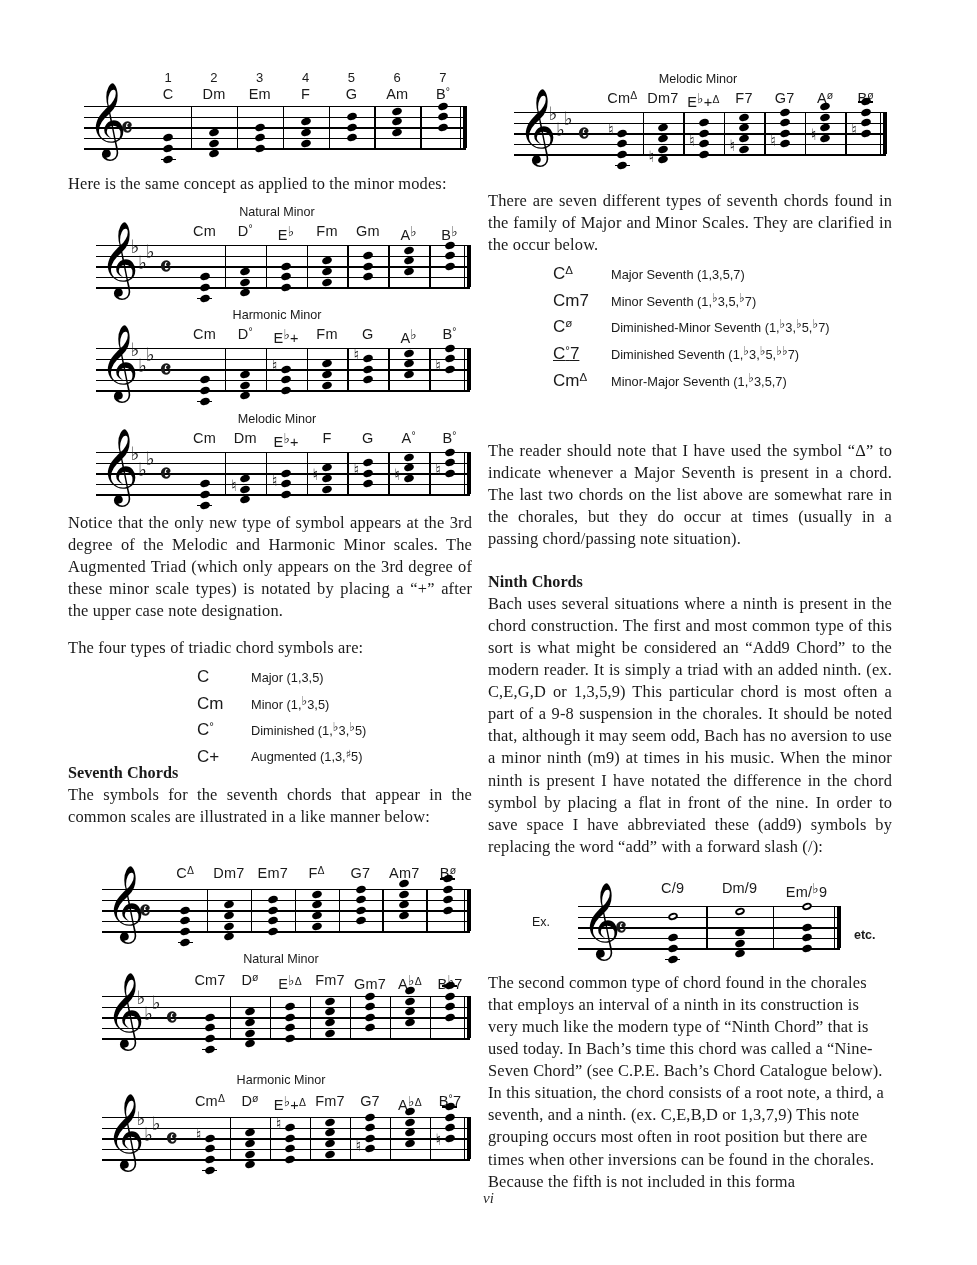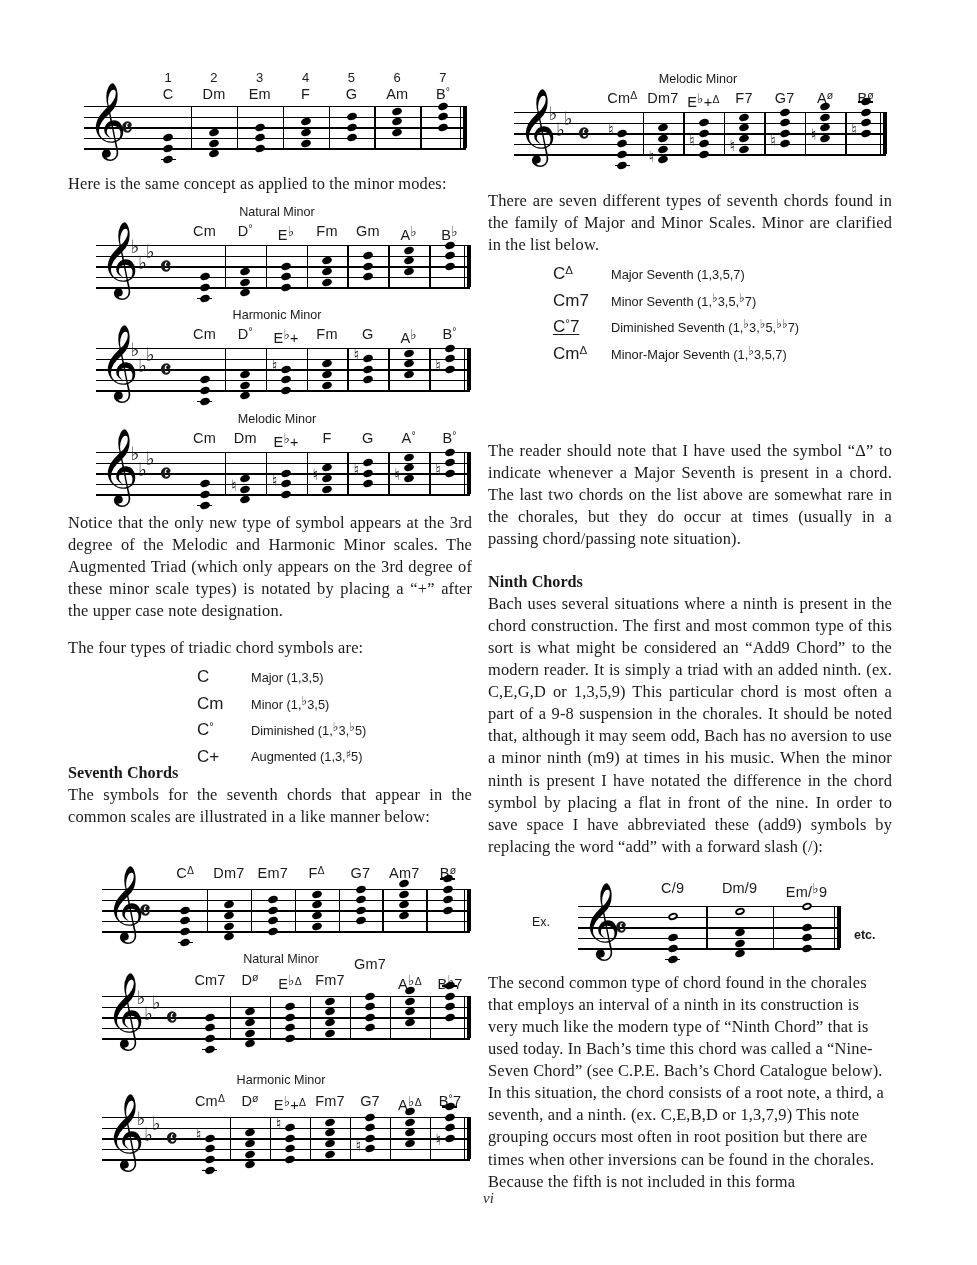--- a/index.html
+++ b/index.html
@@ -451,21 +451,21 @@
         <div class="note" style="left: 195.126px; top: 72.3px;"></div>
         <div class="note" style="left: 195.126px; top: 61.7px;"></div>
         <div class="note" style="left: 195.126px; top: 51.1px;"></div>
         <div class="barline" style="left: 220.023px; top: 44px; height: 42.4px;"></div>
         <div class="chordlbl" style="left: 220.023px; top: 20px; width: 39.9943px; text-align: center;">Fm7</div>
         <div class="note" style="left: 235.12px; top: 77.6px;"></div>
         <div class="note" style="left: 235.12px; top: 67px;"></div>
         <div class="note" style="left: 235.12px; top: 56.4px;"></div>
         <div class="note" style="left: 235.12px; top: 45.8px;"></div>
         <div class="barline" style="left: 260.017px; top: 44px; height: 42.4px;"></div>
-        <div class="chordlbl" style="left: 260.017px; top: 4px; width: 39.9943px; text-align: center;">Gm7</div>
+        <div class="chordlbl" style="left: 260.017px; top: 24px; width: 39.9943px; text-align: center;">Gm7</div>
         <div class="note" style="left: 275.114px; top: 72.3px;"></div>
         <div class="note" style="left: 275.114px; top: 61.7px;"></div>
         <div class="note" style="left: 275.114px; top: 51.1px;"></div>
         <div class="note" style="left: 275.114px; top: 40.5px;"></div>
         <div class="barline" style="left: 300.011px; top: 44px; height: 42.4px;"></div>
         <div class="chordlbl" style="left: 300.011px; top: 20px; width: 39.9943px; text-align: center;">A<span class="fl">♭</span><sup>Δ</sup></div>
         <div class="note" style="left: 315.109px; top: 67px;"></div>
         <div class="note" style="left: 315.109px; top: 56.4px;"></div>
         <div class="note" style="left: 315.109px; top: 45.8px;"></div>
         <div class="note" style="left: 315.109px; top: 35.2px;"></div>
@@ -604,30 +604,34 @@
         <div class="note" style="left: 356.817px; top: 57.7px;"></div>
         <div class="note" style="left: 356.817px; top: 47.1px;"></div>
         <div class="note" style="left: 356.817px; top: 36.5px;"></div>
         <div class="note" style="left: 356.817px; top: 25.9px;"></div>
         <div class="ledger" style="left: 354.117px; top: 29.4px;"></div>
         <div class="acc" style="left: 347.317px; top: 50.07px; font-size: 15.9px;">♮</div>
         <div class="endbar1" style="left: 376px; top: 40px; height: 42.4px;"></div>
         <div class="endbar2" style="left: 379.4px; top: 40px; height: 42.4px;"></div>
       </div>
 
-    <p class="body" style="position:absolute;left:0;top:190px;width:404px;">There are seven different types of seventh chords found in the family of Major and Minor Scales. Minor are clarified in the list below.</p>
+    <p class="body" style="position:absolute;left:0;top:190px;width:404px;">There are seven different types of seventh chords found in the family of Major and Minor Scales. They are clarified in the occur below.</p>
 
     <div class="deflist" id="seventhList" style="left:65px;top:264px;">
         <div class="defrow" style="margin-bottom: 6.5px;">
           <span class="defsym" style="width: 58px;">C<sup>Δ</sup></span>
           <span class="deftxt">Major Seventh (1,3,5,7)</span>
         </div>
         <div class="defrow" style="margin-bottom: 6.5px;">
           <span class="defsym" style="width: 58px;">Cm7</span>
           <span class="deftxt">Minor Seventh (1,<span class="fl">♭</span>3,5,<span class="fl">♭</span>7)</span>
+        </div>
+        <div class="defrow" style="margin-bottom: 6.5px;">
+          <span class="defsym" style="width: 58px;">C<sup>ø</sup></span>
+          <span class="deftxt">Diminished-Minor Seventh (1,<span class="fl">♭</span>3,<span class="fl">♭</span>5,<span class="fl">♭</span>7)</span>
         </div>
         <div class="defrow" style="margin-bottom: 6.5px;">
           <span class="defsym" style="width: 58px; text-decoration: underline;">C<sup>°</sup>7</span>
           <span class="deftxt">Diminished Seventh (1,<span class="fl">♭</span>3,<span class="fl">♭</span>5,<span class="fl">♭</span><span class="fl">♭</span>7)</span>
         </div>
         <div class="defrow" style="margin-bottom: 6.5px;">
           <span class="defsym" style="width: 58px;">Cm<sup>Δ</sup></span>
           <span class="deftxt">Minor-Major Seventh (1,<span class="fl">♭</span>3,5,7)</span>
         </div>
       </div>

